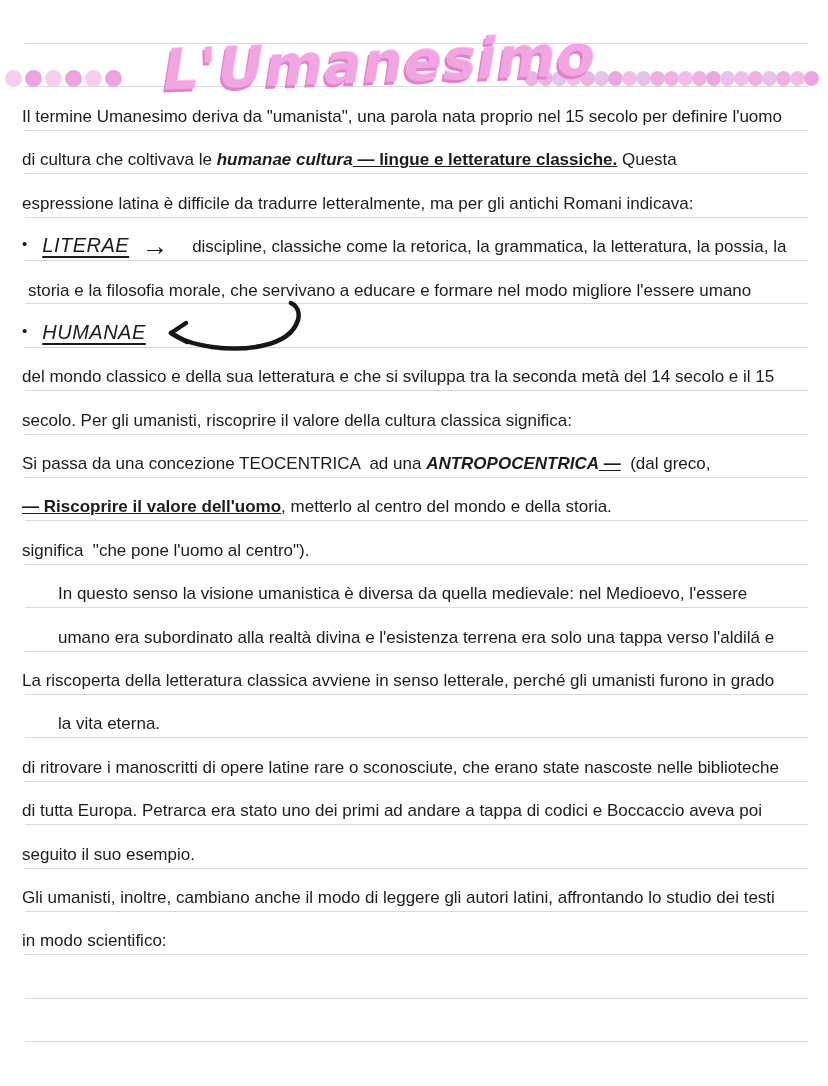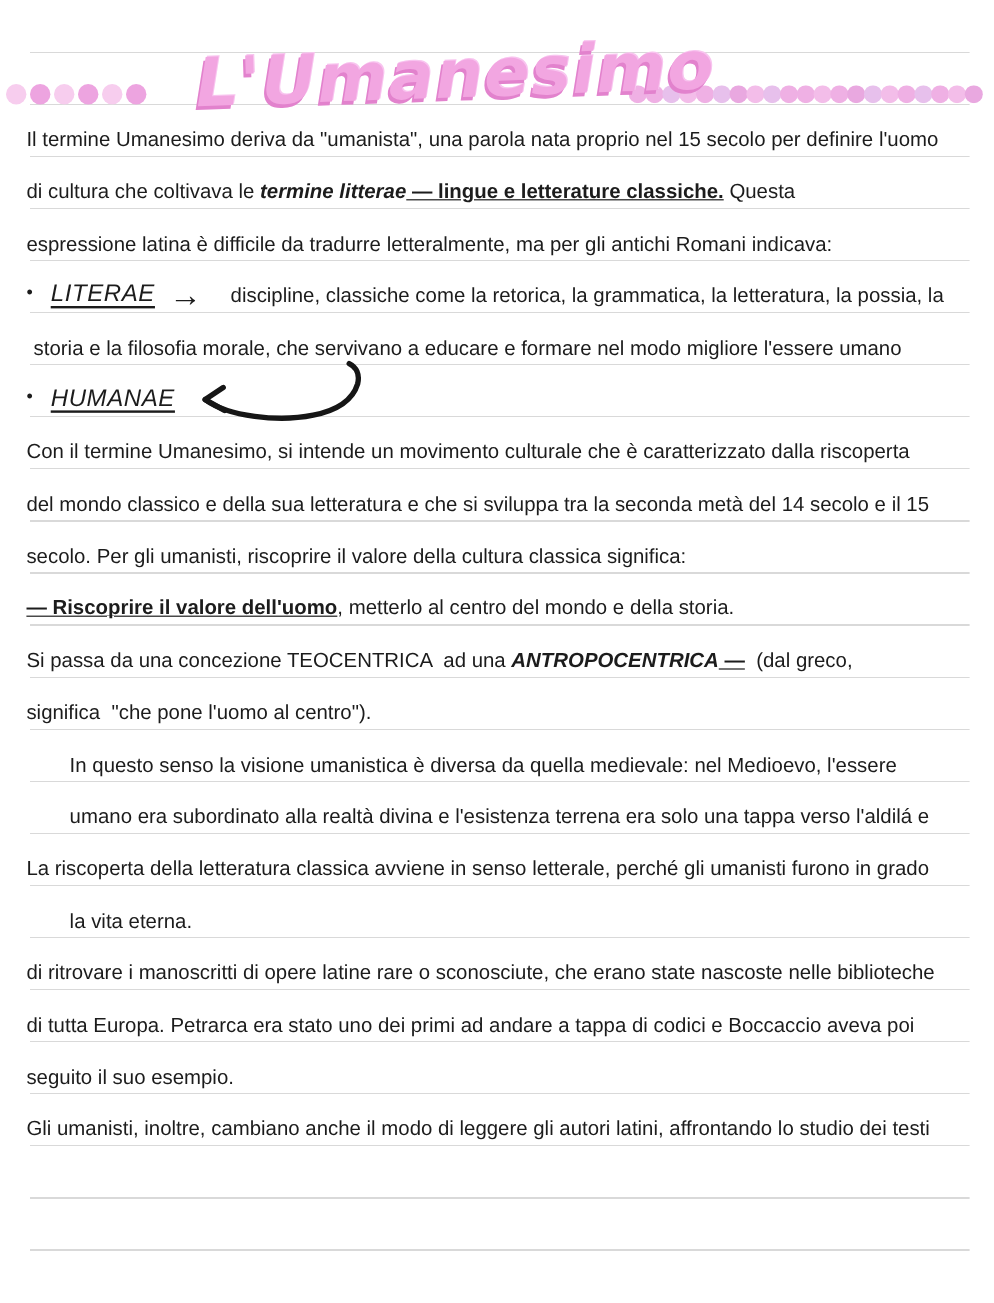--- a/index.html
+++ b/index.html
@@ -89,37 +89,37 @@
     <i class="dot"></i>
     <i class="dot"></i>
     <i class="dot"></i>
     <i class="dot"></i>
     <i class="dot"></i>
     <i class="dot"></i>
 </div>
 
 <div class="textflow">
   <div class="line"><span class="r">Il termine Umanesimo deriva da "umanista", una parola nata proprio nel 15 secolo per definire l'uomo</span></div>
-  <div class="line"><span class="r">di cultura che coltivava le </span><span class="bi">termine litterae</span><span class="b"> — lingue e letterature classiche.</span><span class="r"> Questa</span></div>
+  <div class="line"><span class="r">di cultura che coltivava le </span><span class="bi">humanae cultura</span><span class="b"> — lingue e letterature classiche.</span><span class="r"> Questa</span></div>
   <div class="line"><span class="r">espressione latina è difficile da tradurre letteralmente, ma per gli antichi Romani indicava:</span></div>
   <div class="line"><span class="bullet">•</span><span class="biu">LITERAE</span><span class="harrow">→</span><span class="r">discipline, classiche come la retorica, la grammatica, la letteratura, la possia, la</span></div>
   <div class="line i1"><span class="r">storia e la filosofia morale, che servivano a educare e formare nel modo migliore l'essere umano</span></div>
   <div class="line"><span class="bullet">•</span><span class="biu">HUMANAE</span></div>
-  <div class="line"><span class="r">Con il termine Umanesimo, si intende un movimento culturale che è caratterizzato dalla riscoperta</span></div>
   <div class="line"><span class="r">del mondo classico e della sua letteratura e che si sviluppa tra la seconda metà del 14 secolo e il 15</span></div>
   <div class="line"><span class="r">secolo. Per gli umanisti, riscoprire il valore della cultura classica significa:</span></div>
+  <div class="line"><span class="r">Si passa da una concezione TEOCENTRICA  ad una </span><span class="bi">ANTROPOCENTRICA</span><span class="b"> —</span><span class="r">  (dal greco,</span></div>
   <div class="line"><span class="b">— Riscoprire il valore dell'uomo</span><span class="r">, metterlo al centro del mondo e della storia.</span></div>
-  <div class="line"><span class="r">Si passa da una concezione TEOCENTRICA  ad una </span><span class="bi">ANTROPOCENTRICA</span><span class="b"> —</span><span class="r">  (dal greco,</span></div>
   <div class="line"><span class="r">significa  "che pone l'uomo al centro").</span></div>
   <div class="line i2"><span class="r">In questo senso la visione umanistica è diversa da quella medievale: nel Medioevo, l'essere</span></div>
   <div class="line i2"><span class="r">umano era subordinato alla realtà divina e l'esistenza terrena era solo una tappa verso l'aldilá e</span></div>
   <div class="line"><span class="r">La riscoperta della letteratura classica avviene in senso letterale, perché gli umanisti furono in grado</span></div>
   <div class="line i2"><span class="r">la vita eterna.</span></div>
   <div class="line"><span class="r">di ritrovare i manoscritti di opere latine rare o sconosciute, che erano state nascoste nelle biblioteche</span></div>
   <div class="line"><span class="r">di tutta Europa. Petrarca era stato uno dei primi ad andare a tappa di codici e Boccaccio aveva poi</span></div>
   <div class="line"><span class="r">seguito il suo esempio.</span></div>
   <div class="line"><span class="r">Gli umanisti, inoltre, cambiano anche il modo di leggere gli autori latini, affrontando lo studio dei testi</span></div>
+  <div class="line"><span class="r">in modo scientifico:</span></div>
 </div>
 
 <svg class="curve-arrow" width="150" height="58" viewBox="0 0 150 58">
   <path d="M 11 33 C 30 47, 72 52, 101 46 C 121 42, 134 33, 138 20 C 140 12, 137 6, 131 3" fill="none" stroke="#161616" stroke-width="4.5" stroke-linecap="round"></path>
   <path d="M 11 33 L 26 23 M 11 33 L 27 42" fill="none" stroke="#161616" stroke-width="4.5" stroke-linecap="round"></path>
 </svg>
 
 </body></html>

